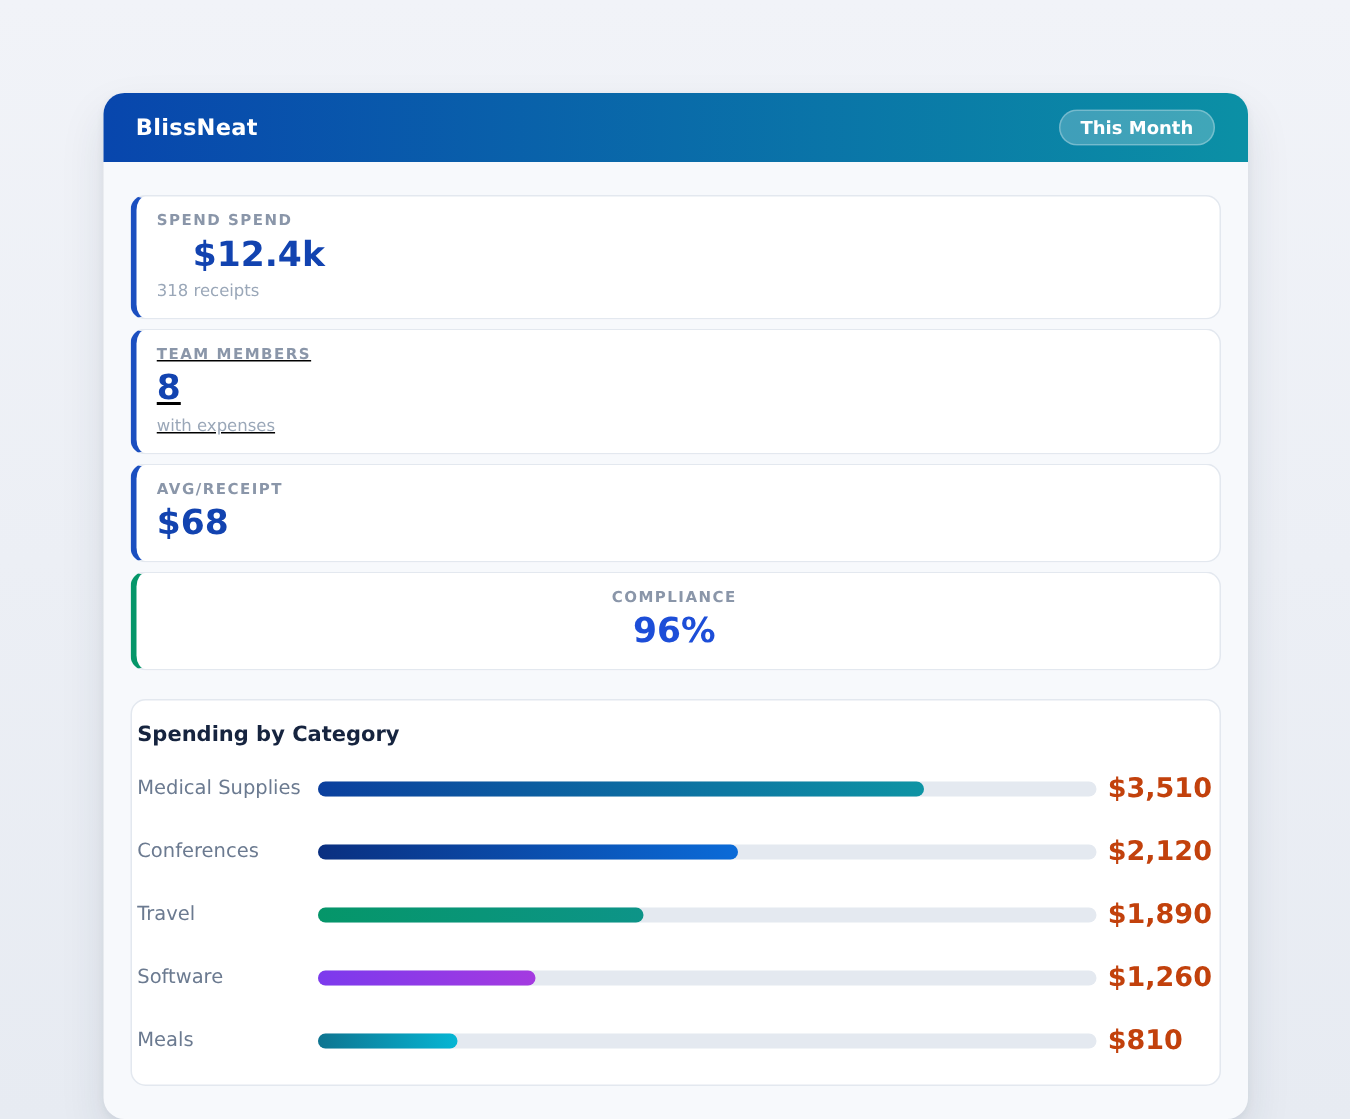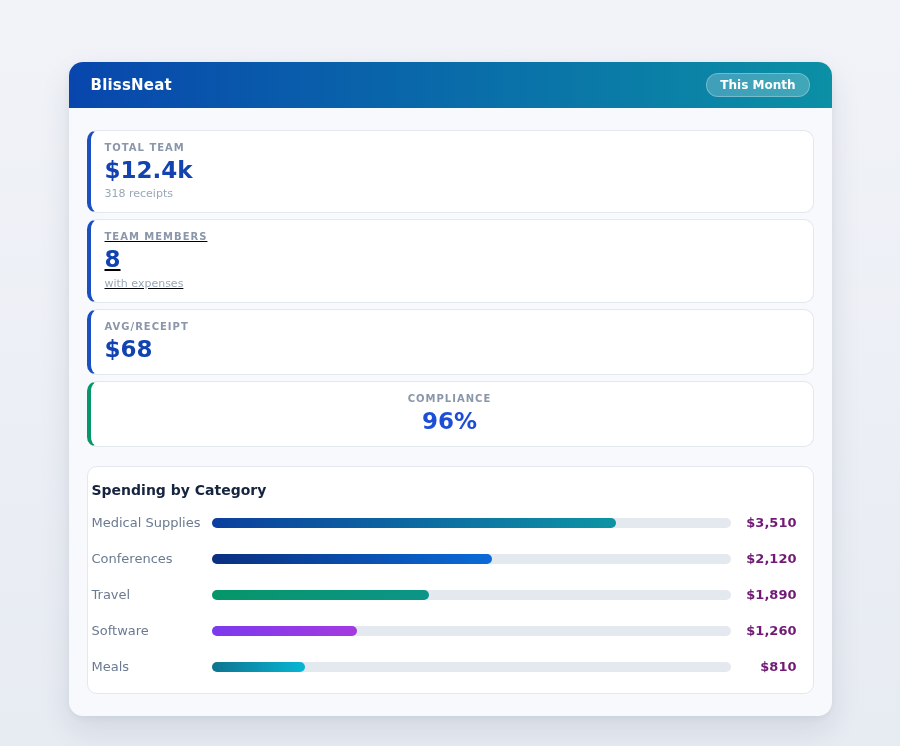--- a/index.html
+++ b/index.html
@@ -100,41 +100,40 @@
     border-radius: 5px;
     background: #e4e9f0;
     position: relative;
   }
   .row-fill {
     height: 100%;
     border-radius: 5px;
     width: 0;
   }
   .row-value {
-    font-size: 13px;
-    font-weight: bold;
-    color: #701a75;
-    text-align: right;
+    font-size: 18px;
+    font-weight: bold;
+    color: #c2410c;
     white-space: nowrap;
   }
 </style>
 </head>
 <body>
 
 <div class="container">
   <div class="header" style="background: linear-gradient(90deg, rgb(8, 70, 173), rgb(11, 144, 165));">
     <div class="app-title">BlissNeat</div>
     <div class="badge">This Month</div>
   </div>
 
   <div class="content">
 
     <div class="stat-card" style="border-left-color: rgb(27, 79, 192);">
-      <div class="stat-label">TOTAL TEAM</div>
-      <div class="stat-value" style="color: rgb(18, 67, 176);">$12.4k</div>
+      <div class="stat-label">SPEND SPEND</div>
+      <div class="stat-value" style="color: rgb(18, 67, 176); margin-left: 24px;">$12.4k</div>
       <div class="stat-sub">318 receipts</div>
     </div>
 
     <div class="stat-card" style="border-left-color: rgb(27, 79, 192); text-decoration: underline;">
       <div class="stat-label">TEAM MEMBERS</div>
       <div class="stat-value" style="color: rgb(18, 67, 176);">8</div>
       <div class="stat-sub">with expenses</div>
     </div>
 
     <div class="stat-card" style="border-left-color: rgb(27, 79, 192);">

